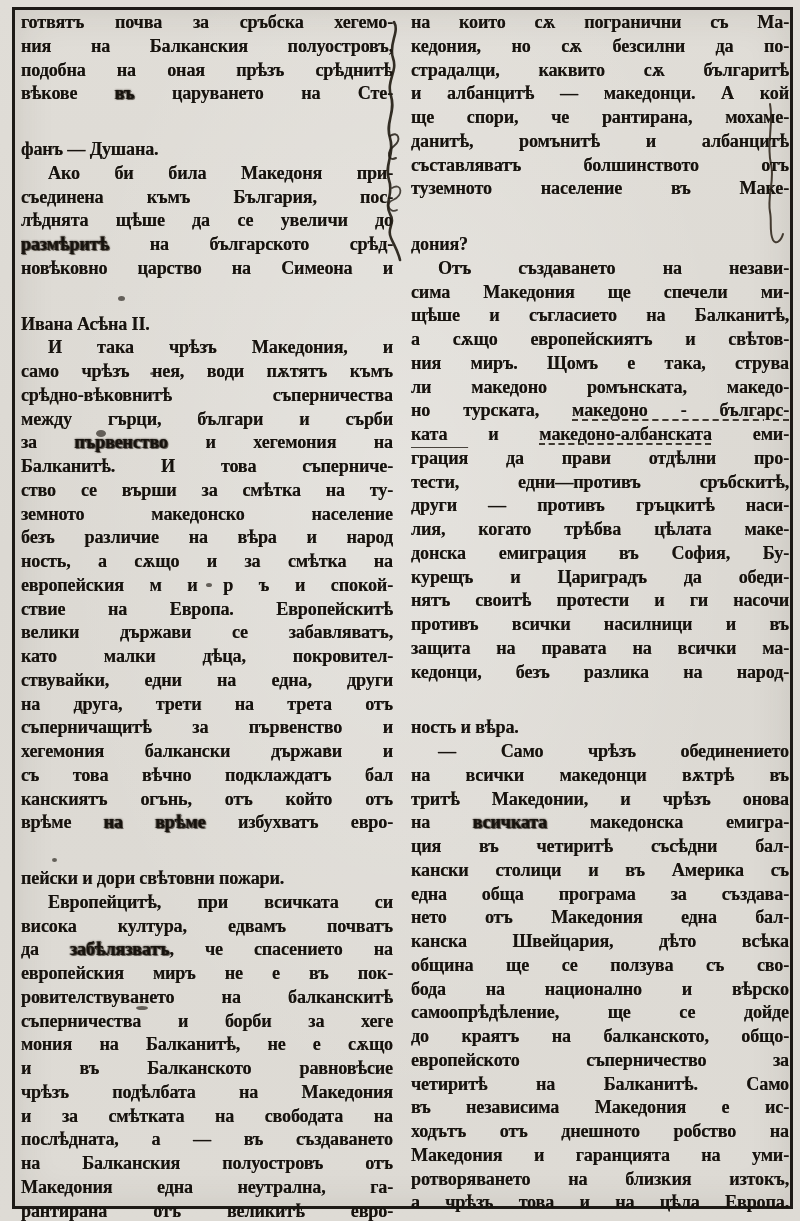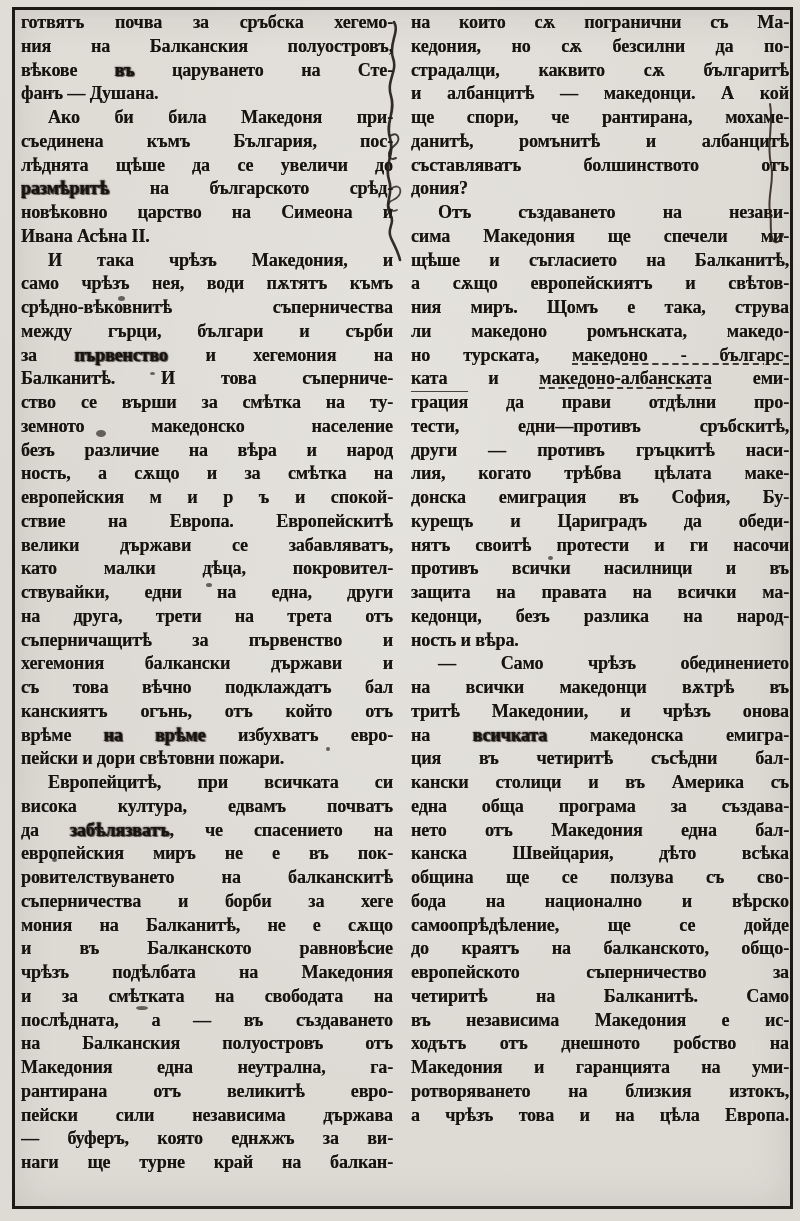--- a/index.html
+++ b/index.html
@@ -25,21 +25,21 @@
   }
   .col { width:372px;font-family:Liberation Serif, serif; }
   .col:last-child { width:378px; }
   .line {
     font-size:18.2px; font-weight:bold; color:#17130e;
     line-height:23.75px; height:23.75px; overflow:hidden;
     text-align:justify; text-align-last:justify;
     letter-spacing:-0.2px;
     text-shadow: 0 0 .4px rgba(23,19,14,.55);
   }
-  .line.p-e { text-align-last:left; }
+  .line.p-e { text-align-last:left;margin-top:32px; }
   .line.p-s { text-indent:27px; }
   
   .mk-u { text-decoration: underline; text-decoration-style: dashed;
           text-decoration-thickness:2px; text-decoration-color:rgba(44,37,28,.75);
           text-underline-offset:3px; }
   .mk-o { text-decoration: overline; text-decoration-thickness:2px;
           text-decoration-color:rgba(44,37,28,.6); }
   .mk-b { text-shadow: 0 0 2px rgba(25,18,10,.9), 1px 1px 0 rgba(25,18,10,.55),
                        -1px 0 0 rgba(25,18,10,.4); }
   .scribble { position:absolute; pointer-events:none; }
@@ -49,20 +49,21 @@
 </head>
 <body>
 
 <div class="paper"></div>
 <div class="frame"></div>
 
 <div class="cols">
   <div class="col">
       <div class="line">готвятъ почва за сръбска хегемо-</div>
       <div class="line">ния на Балканския полуостровъ,</div>
+      <div class="line">подобна на оная прѣзъ срѣднитѣ</div>
       <div class="line">вѣкове <span class="mk-b">въ</span> царуването на Сте-</div>
       <div class="line p-e">фанъ — Душана.</div>
       <div class="line p-s">Ако би била Македоня при-</div>
       <div class="line">съединена къмъ България, пос-</div>
       <div class="line">лѣднята щѣше да се увеличи до</div>
       <div class="line"><span class="mk-b">размѣритѣ</span> на българското срѣд-</div>
       <div class="line">новѣковно царство на Симеона и</div>
       <div class="line p-e">Ивана Асѣна II.</div>
       <div class="line p-s">И така чрѣзъ Македония, и</div>
       <div class="line">само чрѣзъ нея, води пѫтятъ къмъ</div>
@@ -105,20 +106,21 @@
       <div class="line">наги ще турне край на балкан-</div>
     </div>
   <div class="col">
       <div class="line">на които сѫ погранични съ Ма-</div>
       <div class="line">кедония, но сѫ безсилни да по-</div>
       <div class="line">страдалци, каквито сѫ българитѣ</div>
       <div class="line">и албанцитѣ — македонци. А кой</div>
       <div class="line">ще спори, че рантирана, мохаме-</div>
       <div class="line">данитѣ, ромънитѣ и албанцитѣ</div>
       <div class="line">съставляватъ болшинството отъ</div>
+      <div class="line">туземното население въ Маке-</div>
       <div class="line p-e">дония?</div>
       <div class="line p-s">Отъ създаването на незави-</div>
       <div class="line">сима Македония ще спечели ми-</div>
       <div class="line">щѣше и съгласието на Балканитѣ,</div>
       <div class="line">а сѫщо европейскиятъ и свѣтов-</div>
       <div class="line">ния миръ. Щомъ е така, струва</div>
       <div class="line">ли македоно ромънската, македо-</div>
       <div class="line">но турската, <span class="mk-u">македоно - българс-</span></div>
       <div class="line">ката и <span class="mk-u">македоно-албанската</span> еми-</div>
       <div class="line"><span class="mk-o">грация</span> да прави отдѣлни про-</div>

